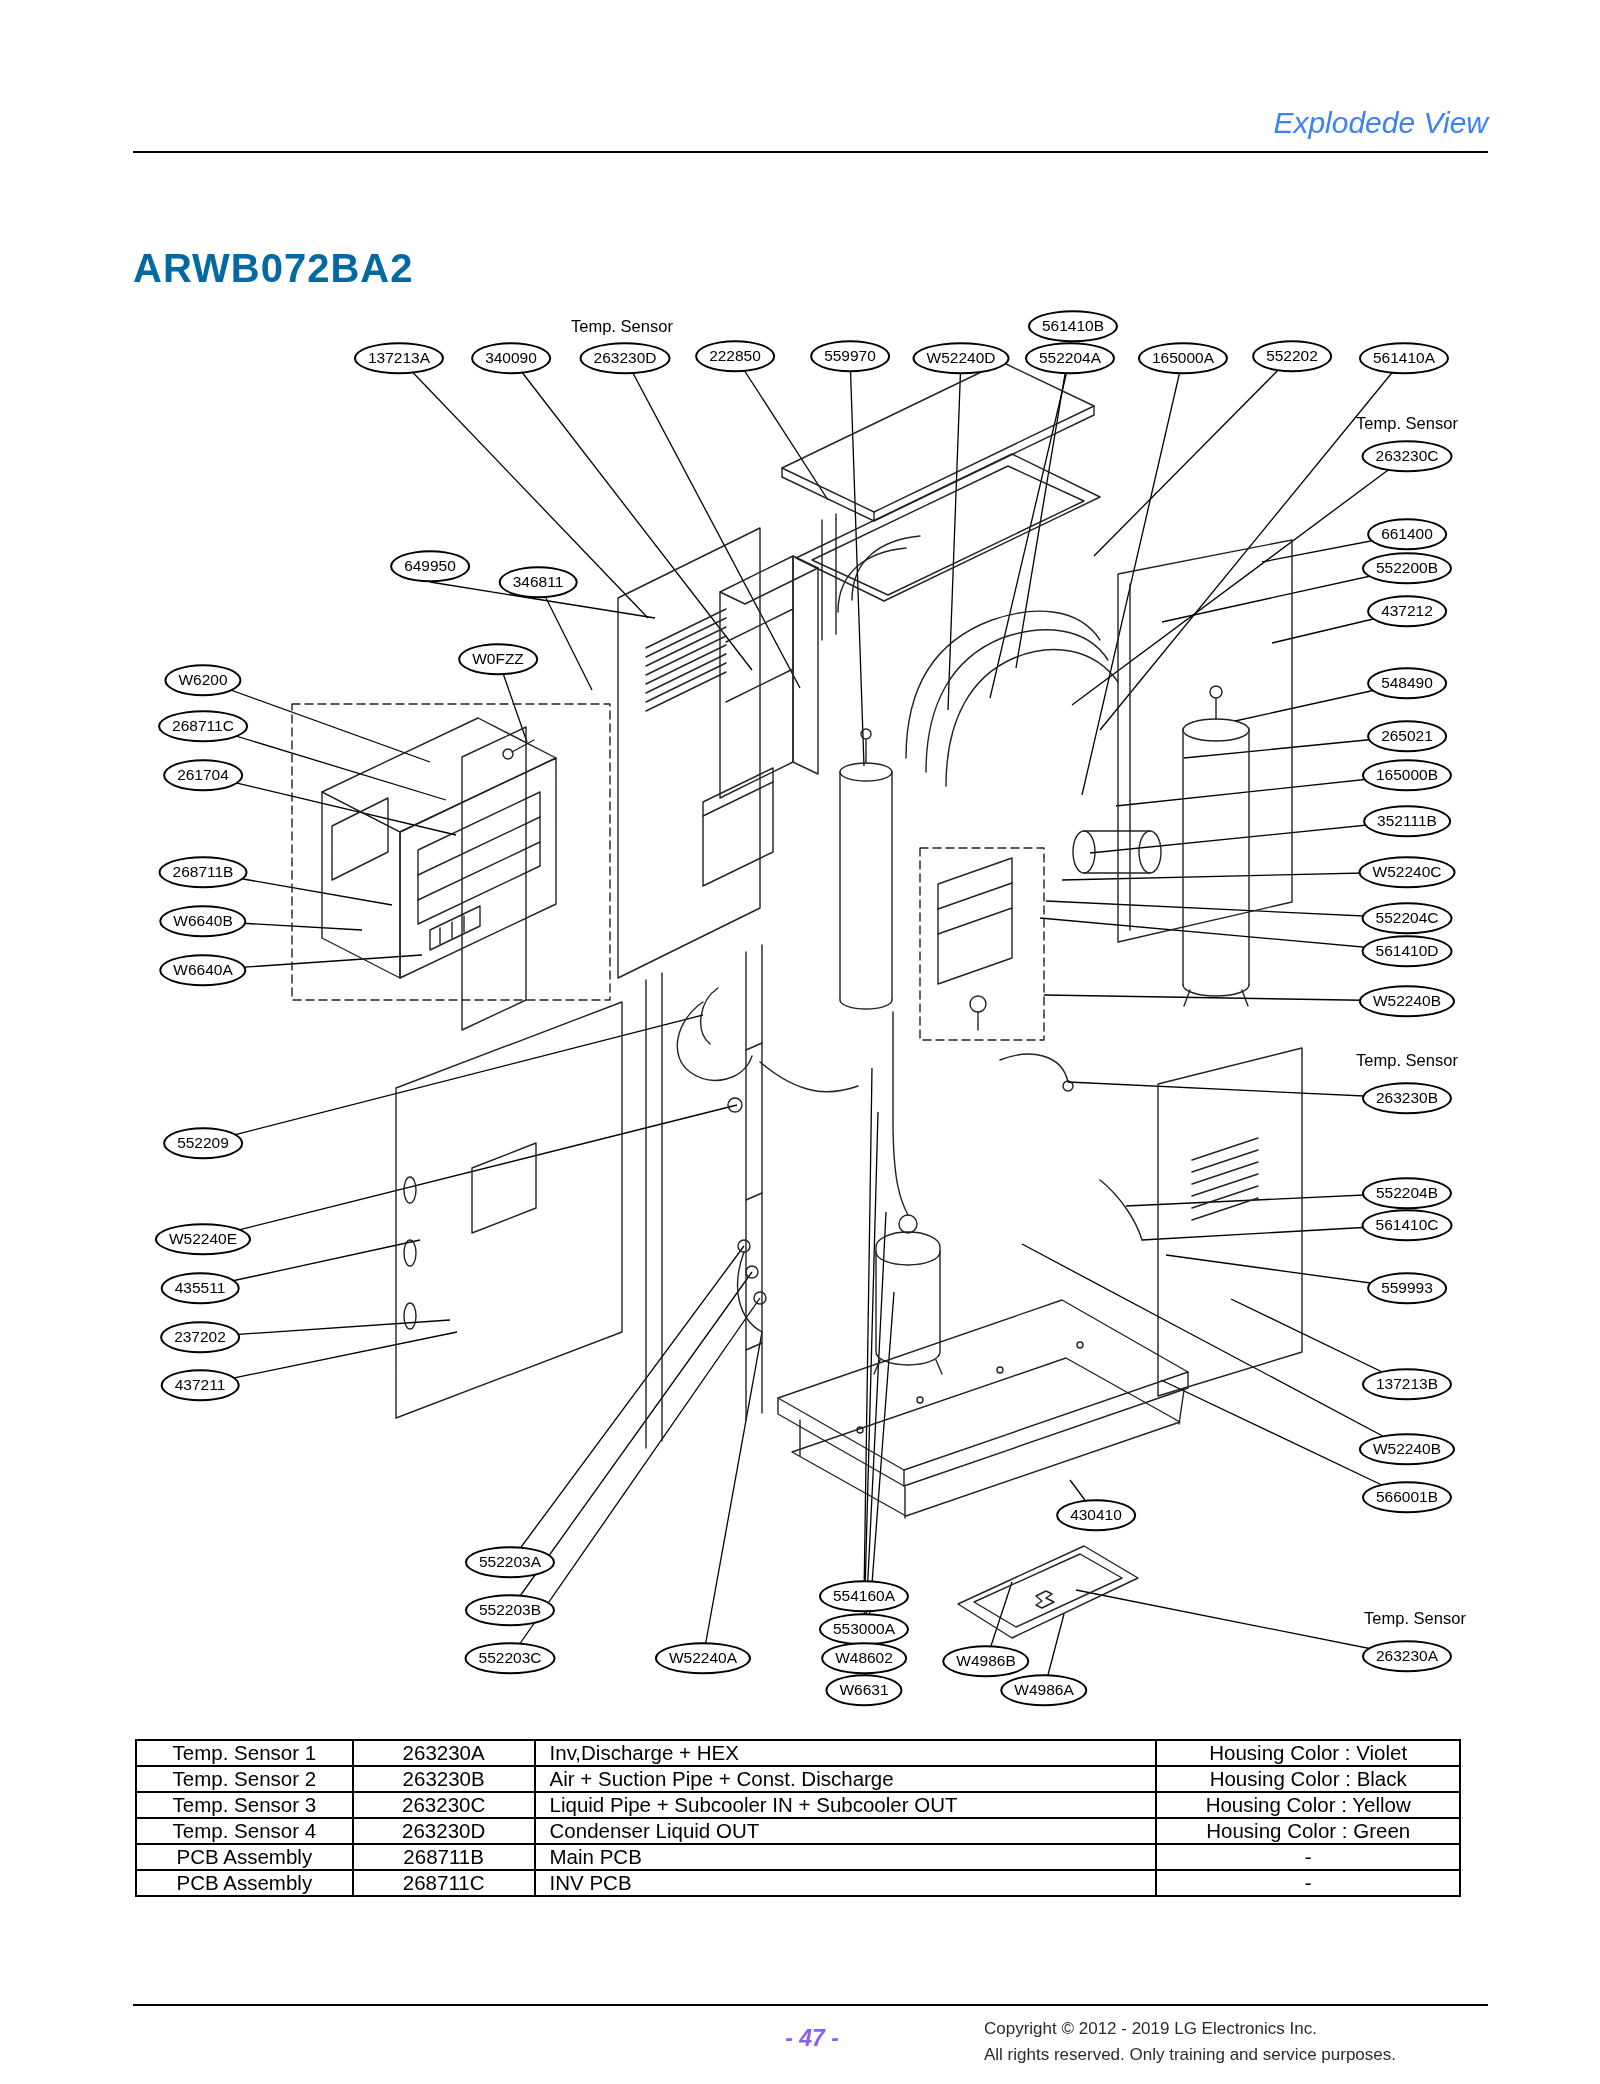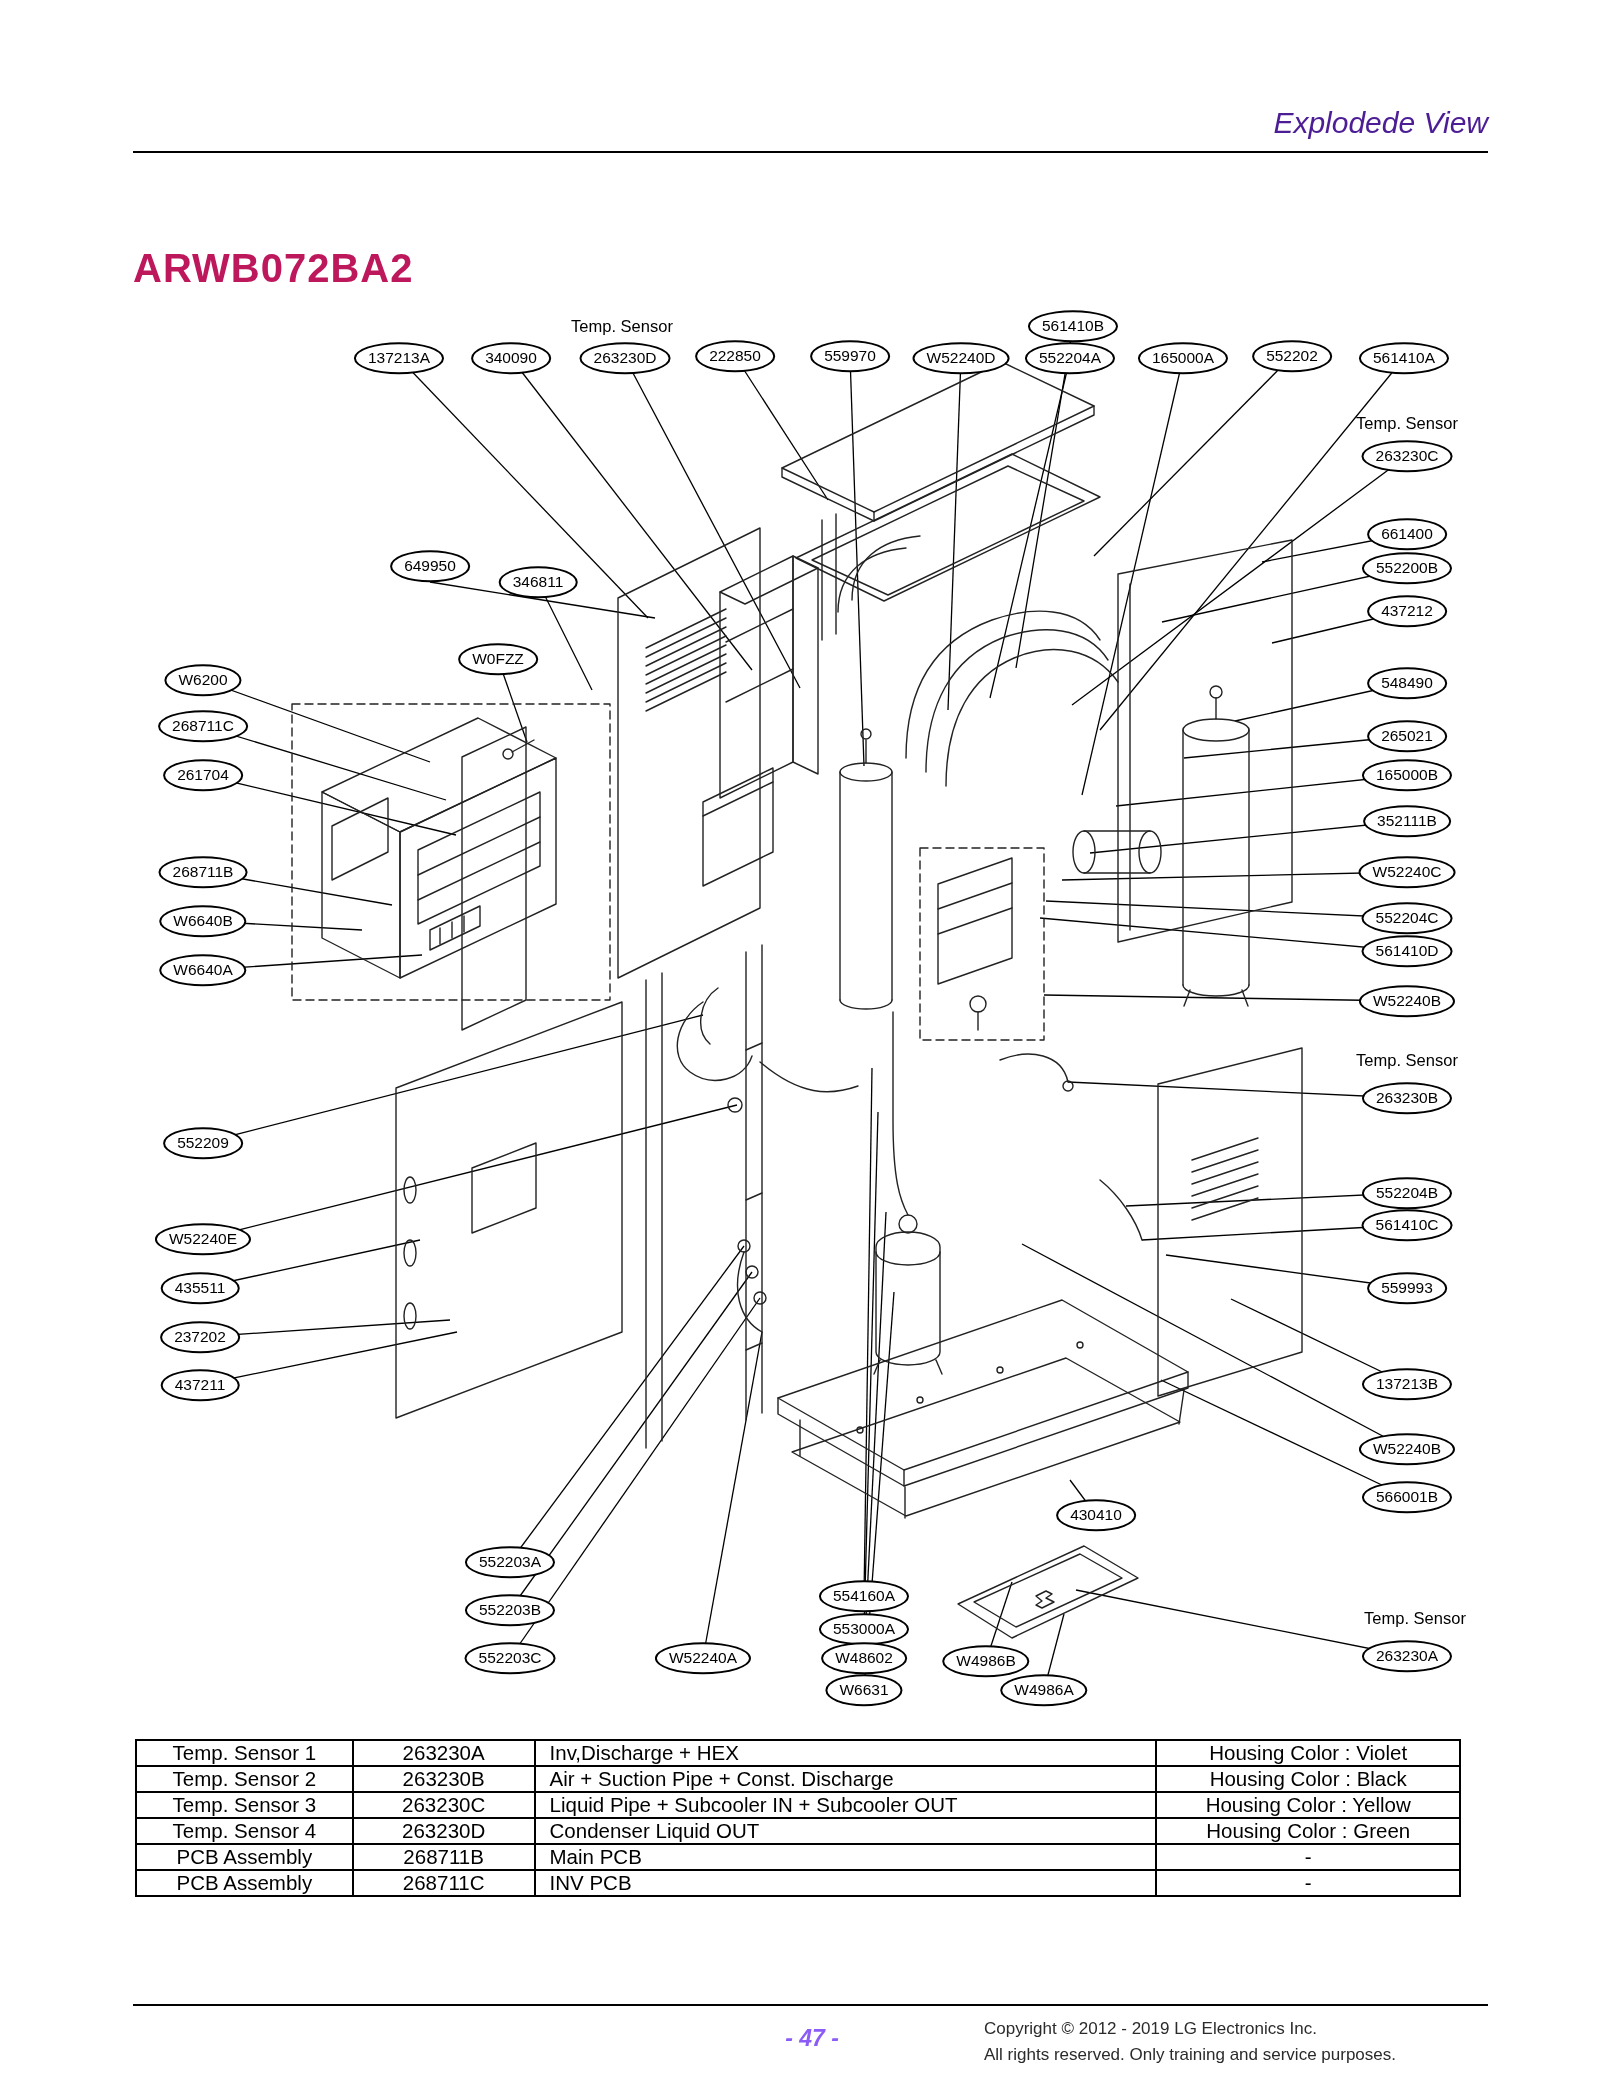--- a/index.html
+++ b/index.html
@@ -1,23 +1,23 @@
 <!DOCTYPE html>
 <html><head>
 <meta charset="utf-8">
 <style>
   * { margin:0; padding:0; box-sizing:border-box; }
   html,body { background:#e8e8e8; }
   body { font-family:"Liberation Sans", sans-serif; }
   .page { position:relative; width:1600px; height:2084px; background:#ffffff; overflow:hidden; margin:0 auto; }
 
-  .header-title { position:absolute; top:106px; right:112px; font-size:30px; font-style:italic; color:#4c1d95; }
+  .header-title { position:absolute; top:106px; right:112px; font-size:30px; font-style:italic; color:#3b82f6; }
   .header-rule { position:absolute; top:151px; left:133px; width:1355px; height:2px; background:#000; }
 
-  .model-title { position:absolute; top:246px; left:133px; font-size:40px; font-weight:bold; color:#be185d; letter-spacing:1px; }
+  .model-title { position:absolute; top:246px; left:133px; font-size:40px; font-weight:bold; color:#0369a1; letter-spacing:1px; }
 
   svg.diagram-svg { position:absolute; top:0; left:0; z-index:1; }
 
   .part-label {
     position:absolute; transform:translate(-50%,-50%);
     border:2px solid #000; border-radius:50%; background:#fff;
     font-size:15.5px; line-height:1; padding:6px 12px;
     white-space:nowrap; color:#000; z-index:2; text-align:right;
   }
   .sensor-note {

